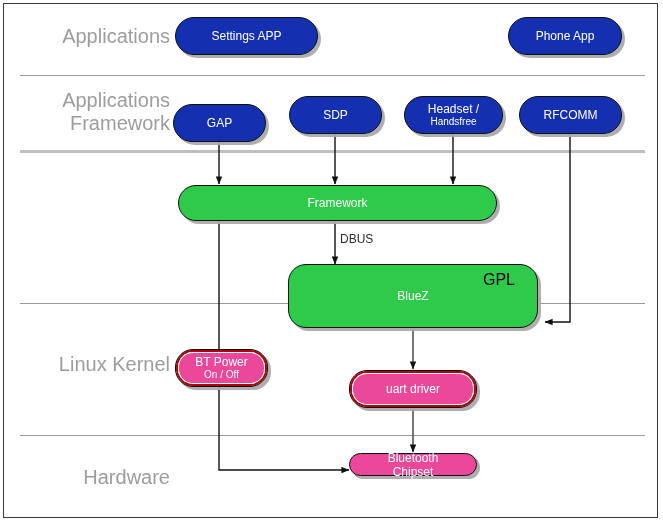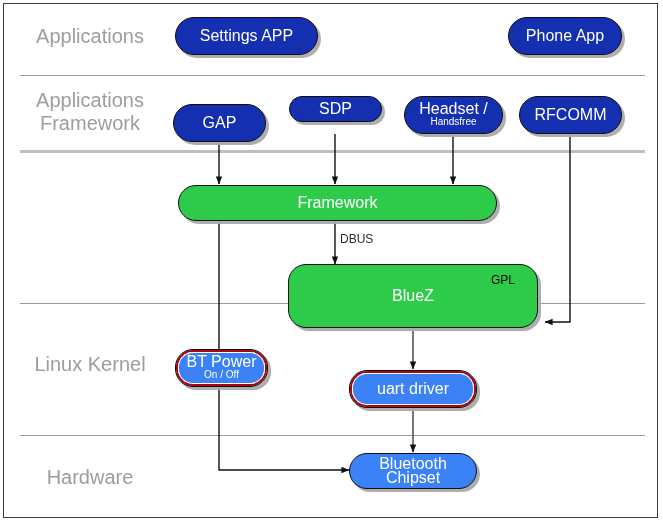--- a/index.html
+++ b/index.html
@@ -25,62 +25,62 @@
   
   .sep{position:absolute;left:20px;width:625px;background:#9a9a9a;height:1px;}
   .sep.thick{height:3px;background:#bfbfbf;}
 
   
   .layer-label{
     position:absolute;
     color:#9d9d9d;
     font-size:20px;
     line-height:23px;
-    text-align:center;
+    text-align:right;
     white-space:pre-line;
     letter-spacing:0px;
   }
 
   
   #wires{position:absolute;left:0;top:0;width:663px;height:523px;}
 
   
   .node{
     position:absolute;
     box-sizing:border-box;
     display:flex;
     flex-direction:column;
     align-items:center;
     justify-content:center;
     color:#ffffff;
     text-align:center;
     border:1px solid #0f0f0f;
     box-shadow:3px 3px 0 rgba(170,170,170,0.95);
   }
-  .node .l1{font-size:16px;line-height:14px;}
+  .node .l1{font-size:12px;line-height:14px;}
   .node .l2{font-size:10px;line-height:12px;}
 
   .blue{background:#1430b0;border-radius:19px;}
   .green{background:#2ecb4b;border-radius:18px;}
-  .red{background:#3b82f6;border-radius:18px;}
+  .red{background:#ec4899;border-radius:18px;}
   .red.dashed{box-shadow:3px 3px 0 rgba(170,170,170,0.95), inset 0 0 0 2px #b00505, inset 0 0 0 3px #ffffff;}
   .red.dashed::after{
     content:"";
     position:absolute;
     left:2px;right:2px;top:2px;bottom:2px;
     border:1px dashed #ffffff;
     border-radius:15px;
     pointer-events:none;
   }
 
   
   .corner-tag{
     position:absolute;
     color:#000000;
-    font-size:12px;
+    font-size:16px;
     line-height:14px;
   }
 
   
   .wire-label{
     position:absolute;
     color:#2b2b2b;
     font-size:12px;
     line-height:14px;
     background:transparent;
@@ -141,21 +141,21 @@
   </div>
 
   <div class="node blue" style="left:508px;top:17px;width:114px;height:38px;">
     <span class="l1">Phone App</span>
   </div>
 
   <div class="node blue" style="left:173px;top:104px;width:93px;height:38px;">
     <span class="l1">GAP</span>
   </div>
 
-  <div class="node blue" style="left:289px;top:96px;width:93px;height:26px;">
+  <div class="node blue" style="left:289px;top:96px;width:93px;height:38px;">
     <span class="l1">SDP</span>
   </div>
 
   <div class="node blue" style="left:404px;top:96px;width:99px;height:38px;">
     <span class="l1">Headset /</span>
     <span class="l2">Handsfree</span>
   </div>
 
   <div class="node blue" style="left:519px;top:96px;width:103px;height:38px;text-align:center;">
     <span class="l1">RFCOMM</span>
@@ -172,20 +172,20 @@
 
   <div class="node red dashed" style="left:175px;top:349px;width:93px;height:38px;">
     <span class="l1">BT Power</span>
     <span class="l2">On / Off</span>
   </div>
 
   <div class="node red dashed" style="left:349px;top:370px;width:128px;height:38px;justify-content:center;">
     <span class="l1">uart driver</span>
   </div>
 
-  <div class="node red" style="left:349px;top:453px;width:128px;height:36px;">
+  <div class="node red" style="left:349px;top:453px;width:128px;height:23px;">
     <span class="l1">Bluetooth</span>
     <span class="l1">Chipset</span>
   </div>
 
   <div class="wire-label" style="left:340px;top:232px;">DBUS</div>
 
 </div>
 
 </body></html>

